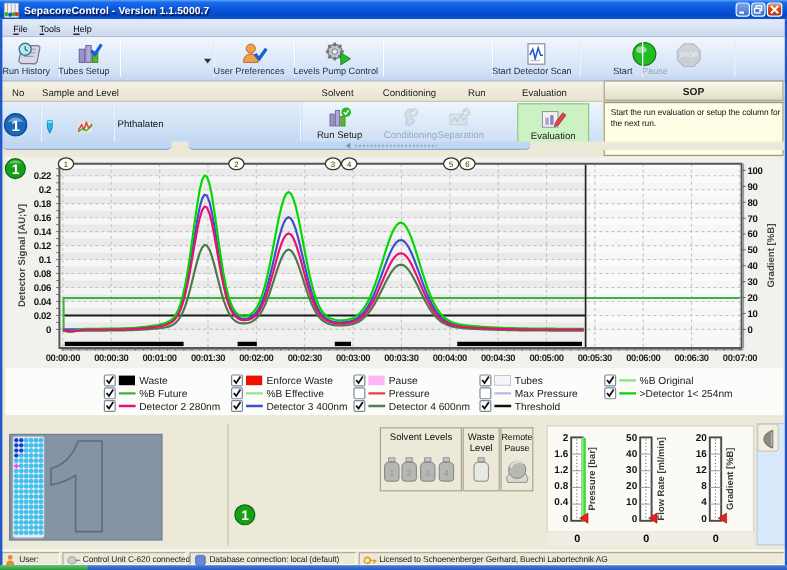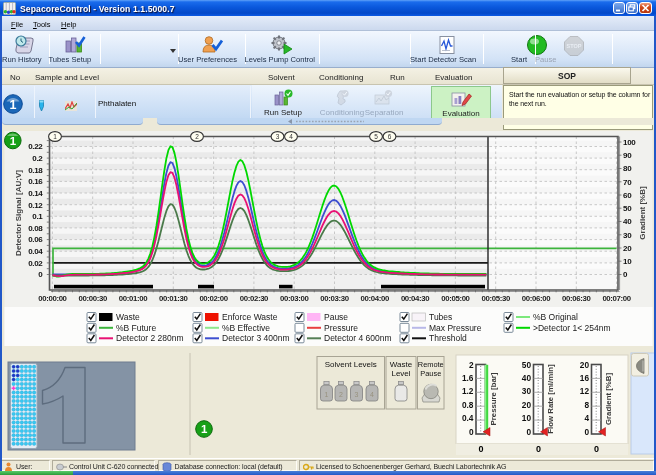--- a/index.html
+++ b/index.html
@@ -26,21 +26,21 @@
 
 #samplerow { left:2px; top:85px; width:500px; height:36px; background:linear-gradient(#e4eefb,#bfd7f2); }
 .vsep { position:absolute; top:1px; width:1px; height:34px; background:#9ab4d8; border-right:1px solid #eef4fc; }
 #btnrow { position:absolute; left:250px; top:0; width:250px; height:36px; background:linear-gradient(#eef5fd,#cbdef5); }
 .sbtn { position:absolute; top:1px; height:34px; text-align:center; font-size:8px; color:#222; }
 .sbtn .ic { height:20px; margin-top:2px; display:flex; justify-content:center; align-items:center; }
 #evalbox { position:absolute; left:179px; top:1px; width:60px; height:34px; background:#ccf2c4; border:1px solid #8cc88c; text-align:center; font-size:8px; color:#222; }
 #tabstrip { left:2px; top:118px; width:652px; height:7px; background:#ece9d8; }
 .tab { position:absolute; top:0; height:7px; background:#bfd7f2; border-radius:0 0 4px 4px; border-bottom:1px solid #8fabd0; }
 
-#sop { left:503px; top:67px; width:128px; height:17px; background:linear-gradient(#fbf9ee,#e2ddc6); border:1px solid #a8a48e; text-align:center; font-size:8.5px; font-weight:bold; color:#222; padding-top:3px; }
+#sop { left:503px; top:67px; width:150px; height:17px; background:linear-gradient(#fbf9ee,#e2ddc6); border:1px solid #a8a48e; text-align:center; font-size:8.5px; font-weight:bold; color:#222; padding-top:3px; }
 #tip { left:503px; top:85px; width:150px; height:45px; background:#ffffe6; border:1px solid #9a9a7a; font-size:7px; color:#111; padding:5px 0 0 5px; line-height:8.5px; white-space:nowrap; letter-spacing:-0.1px; }
 
 #status { left:0px; top:458px; width:656px; height:13px; background:#ece9d8; border-top:1px solid #fff; font-size:7px; letter-spacing:-0.1px; color:#222; }
 .seg { position:absolute; top:1px; height:11px; border:1px solid; border-color:#b0ac9a #fdfcf6 #fdfcf6 #b0ac9a; }
 .seg span { position:absolute; top:2px; white-space:nowrap; }
 #bottomedge { left:0; top:471px; width:656px; height:4px; background:linear-gradient(#4a80d8,#2258c8); }
 #bottomedge .grn { position:absolute; left:0; top:0; width:73px; height:4px; background:linear-gradient(#5acc6a,#2a9a3a); }
 
 .brd { background:#2258c8; }
 </style></head><body>

